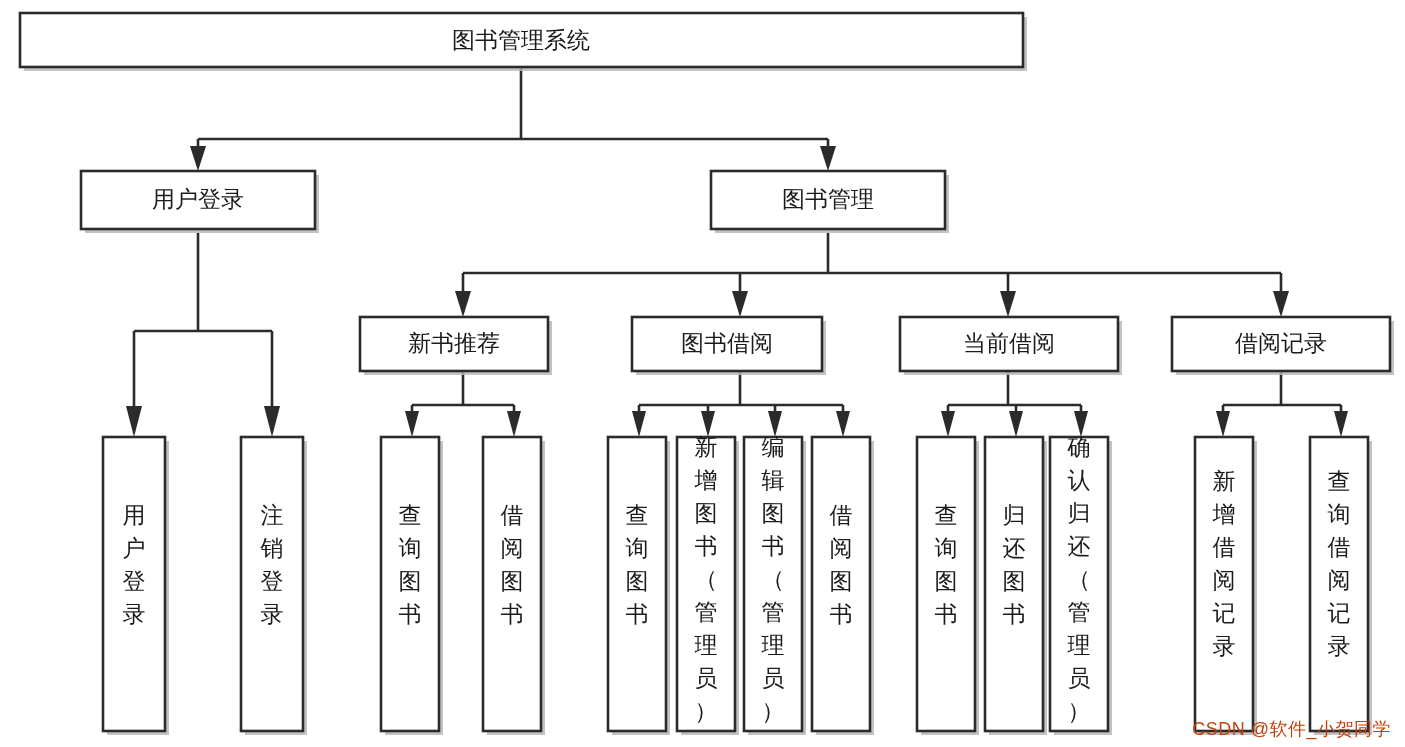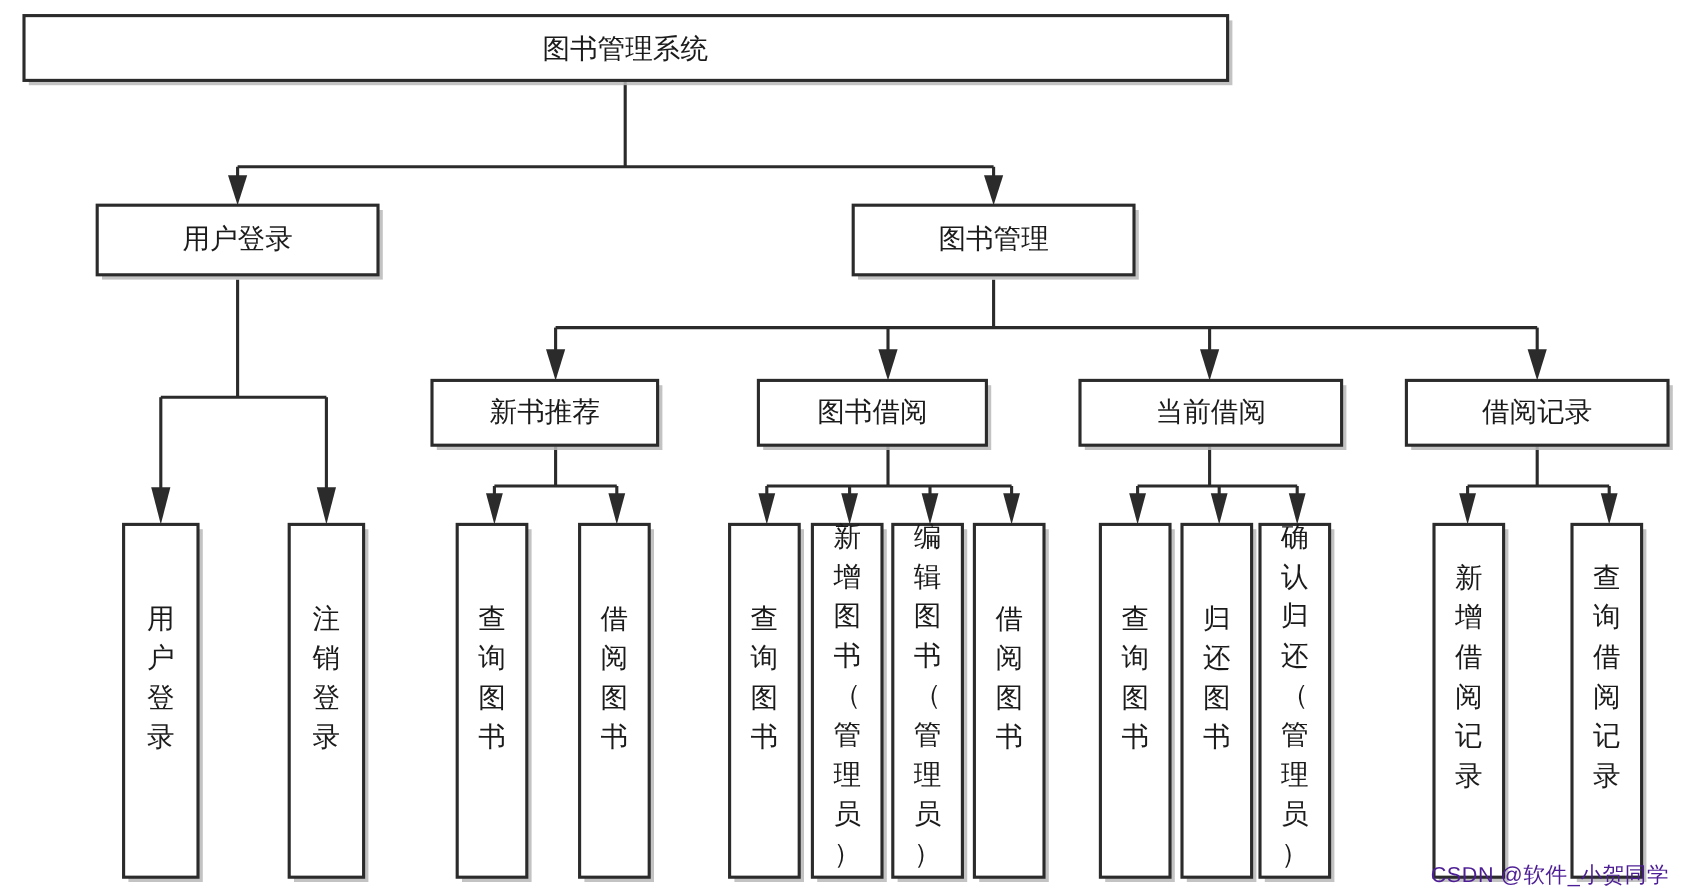--- a/index.html
+++ b/index.html
@@ -50,21 +50,21 @@
   .node-label-v {
     fill: #1b1b1b;
     font-family: "Liberation Sans", "DejaVu Sans", sans-serif;
     font-size: 23px;
     text-anchor: middle;
   }
   .watermark {
     position: absolute;
     right: 14px;
     bottom: 6px;
-    color: #4c1d95;
+    color: #c2410c;
     font-size: 18px;
     font-family: "Liberation Sans", "DejaVu Sans", sans-serif;
     letter-spacing: 0.5px;
     white-space: nowrap;
     pointer-events: none;
   }
 </style>
 </head>
 <body>
 

